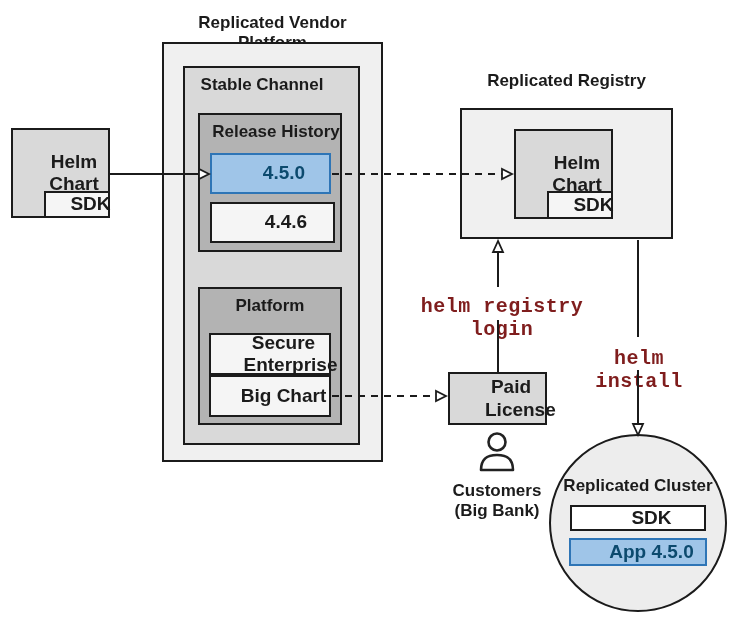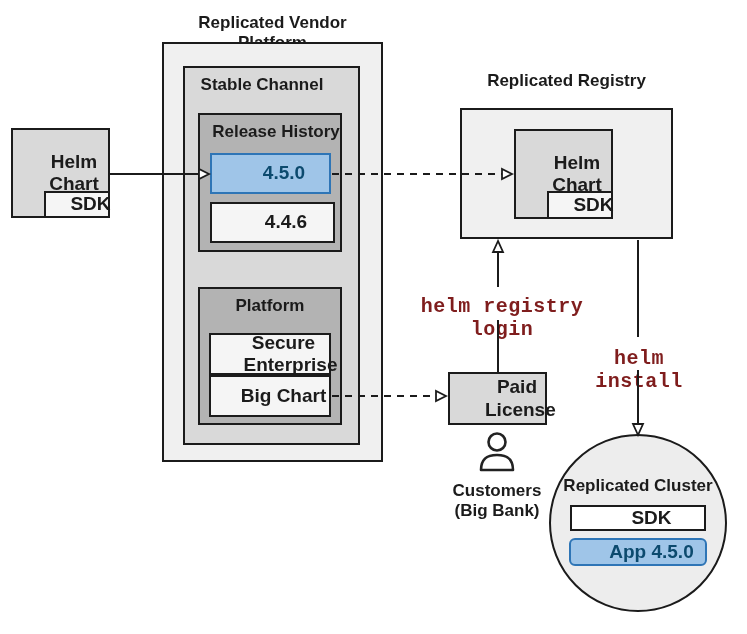--- a/index.html
+++ b/index.html
@@ -60,38 +60,38 @@
 
   <div class="t" style="left:460px;top:71px;width:213px;">Replicated Registry</div>
   <div class="box bg-light" style="left:460px;top:108px;width:213px;height:131px;"></div>
   <div class="box bg-med flexc" style="left:514px;top:129px;width:99px;height:90px;">
     <span class="tin">Helm Chart</span>
   </div>
   <div class="box bg-off flexc" style="left:547px;top:191px;width:66px;height:28px;">
     <span class="tin">SDK</span>
   </div>
 
-  <div class="box bg-med flexc" style="left:448px;top:372px;width:99px;height:53px;text-align:right;">
+  <div class="box bg-med flexc" style="left:448px;top:372px;width:99px;height:53px;">
     <span class="tin" style="width:52px;">Paid License</span>
   </div>
 
   <div class="t" style="left:442px;top:481px;width:110px;">
     <div>Customers</div>
     <div>(Big Bank)</div>
   </div>
 
   <div class="mono" style="left:397px;top:295px;width:210px;">helm registry login</div>
   <div class="mono" style="left:564px;top:347px;width:150px;">helm install</div>
 
   <div class="box" style="left:549px;top:434px;width:178px;height:178px;border-radius:50%;background:#ededed;"></div>
   <div class="t" style="left:549px;top:476px;width:178px;">Replicated Cluster</div>
   <div class="box bg-white flexc" style="left:570px;top:505px;width:136px;height:26px;">
     <span class="tin">SDK</span>
   </div>
-  <div class="box hl flexc" style="left:569px;top:538px;width:138px;height:28px;border-radius:6px;">
+  <div class="box hl flexc" style="left:569px;top:538px;width:138px;height:28px;">
     <span class="tin">App 4.5.0</span>
   </div>
 
   <svg class="overlay" width="747" height="634" viewBox="0 0 747 634">
     <g stroke="#1b1b1b" stroke-width="2" fill="none">
 
       <line x1="110" y1="174" x2="200" y2="174"></line>
 
       <line x1="332" y1="174" x2="502" y2="174" stroke-dasharray="7,6"></line>
 

